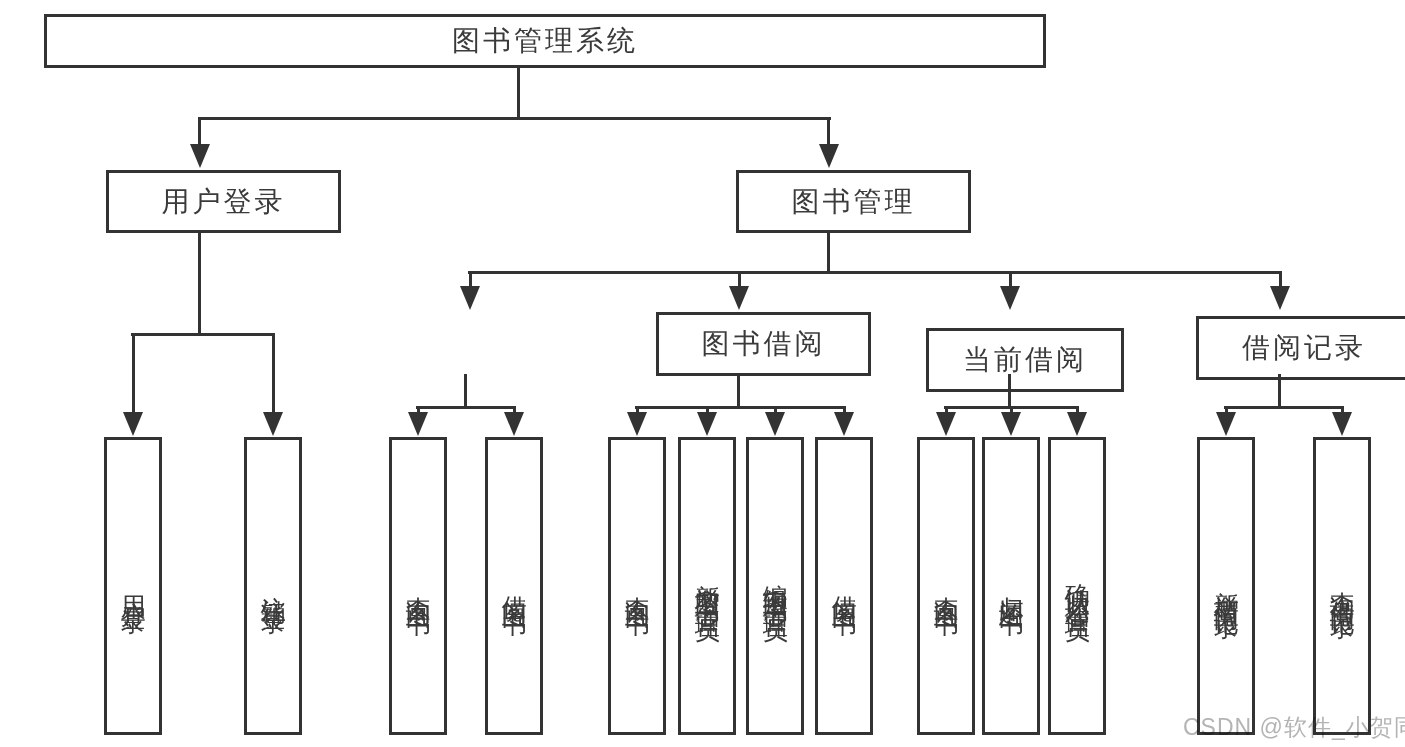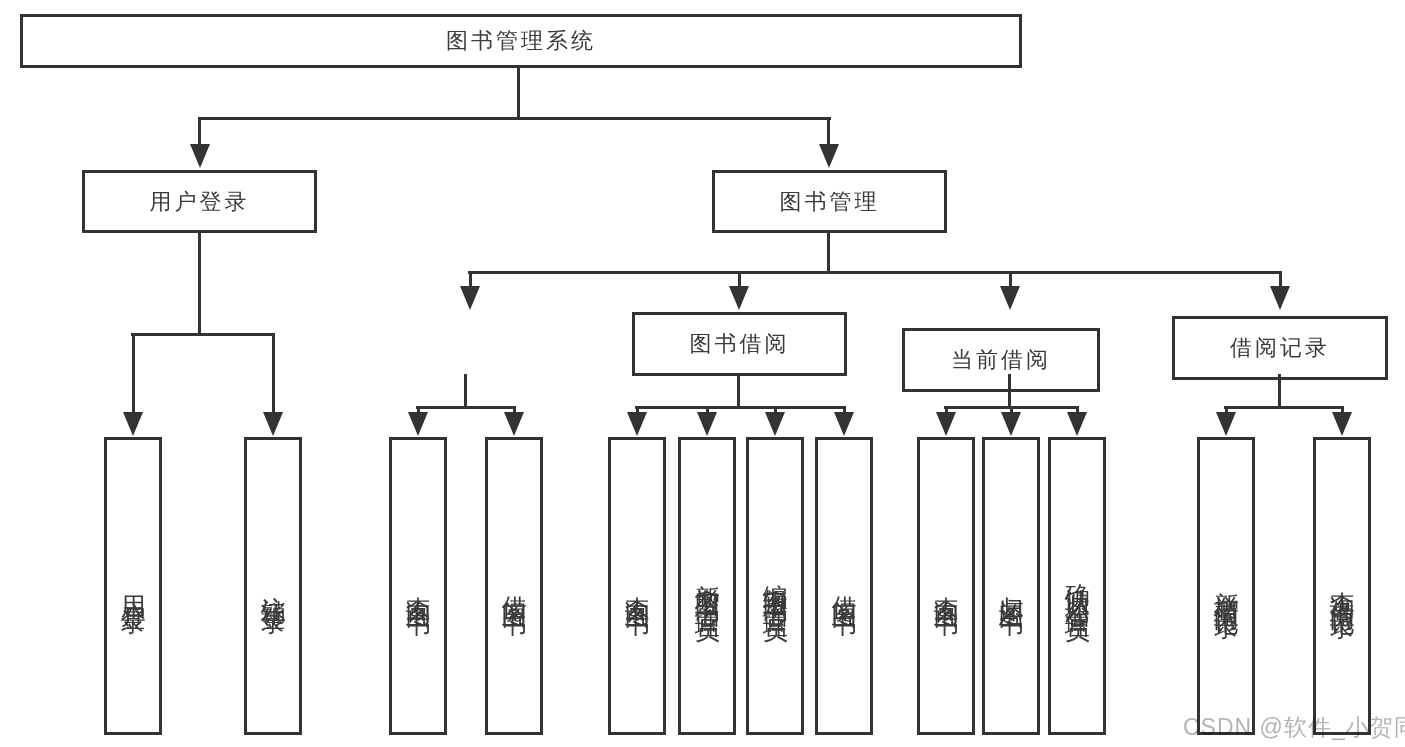--- a/index.html
+++ b/index.html
@@ -1,20 +1,20 @@
 <!DOCTYPE html>
 <html><head>
 <meta charset="utf-8">
 <style>
   html,body{margin:0;padding:0;background:#ffffff;}
   body{font-family:"Liberation Sans","DejaVu Sans",sans-serif;}
   #canvas{position:relative;width:1405px;height:747px;background:#ffffff;overflow:hidden;}
   .box{position:absolute;box-sizing:border-box;border:3px solid #333333;background:#ffffff;
        display:flex;align-items:center;justify-content:center;color:#3a3a3a;}
-  .hbox{font-size:22px;letter-spacing:3px;white-space:nowrap;}
+  .hbox{font-size:28px;letter-spacing:3px;white-space:nowrap;margin-left:24px;}
   .vbox span{writing-mode:vertical-rl;text-orientation:mixed;font-size:25px;
              letter-spacing:5px;line-height:1.1;color:#3a3a3a;}
   .vl{position:absolute;width:3px;background:#333333;}
   .hl{position:absolute;height:3px;background:#333333;}
   .ah{position:absolute;width:0;height:0;border-left:10px solid transparent;
       border-right:10px solid transparent;border-top:24px solid #333333;}
   .watermark{position:absolute;left:1183px;top:712px;font-size:23px;letter-spacing:1px;
              color:#b4b4b4;white-space:nowrap;z-index:10;mix-blend-mode:multiply;}
 </style>
 </head>

